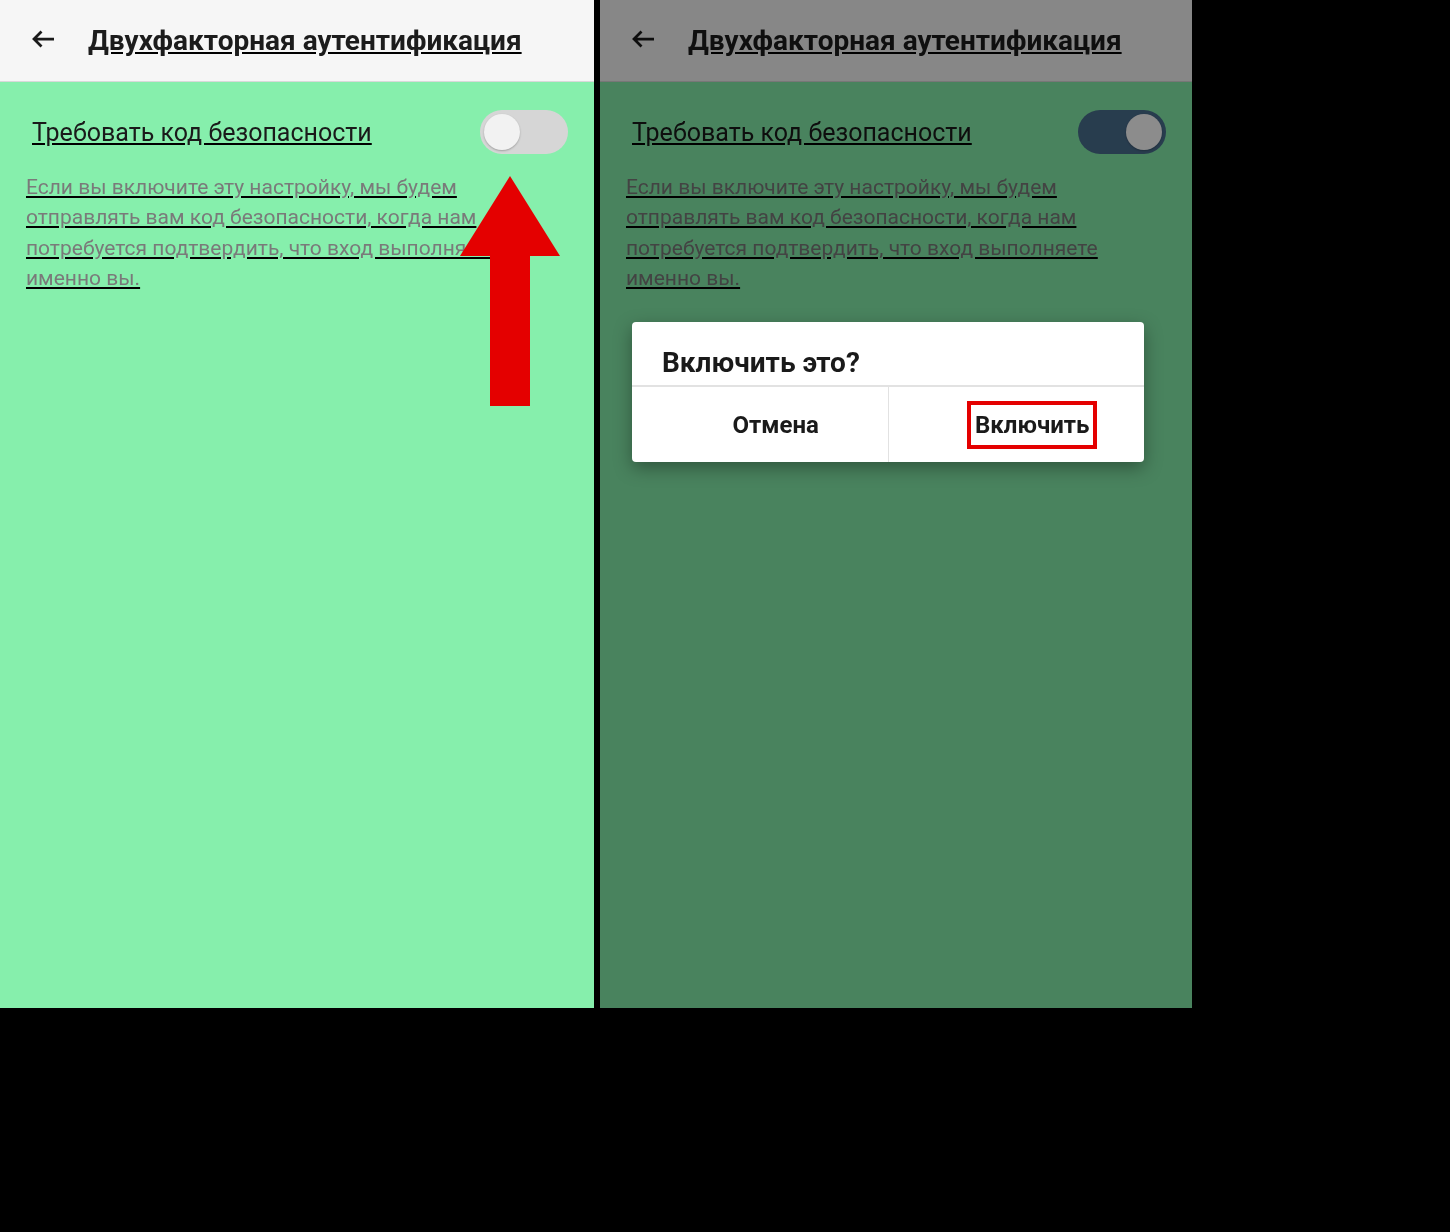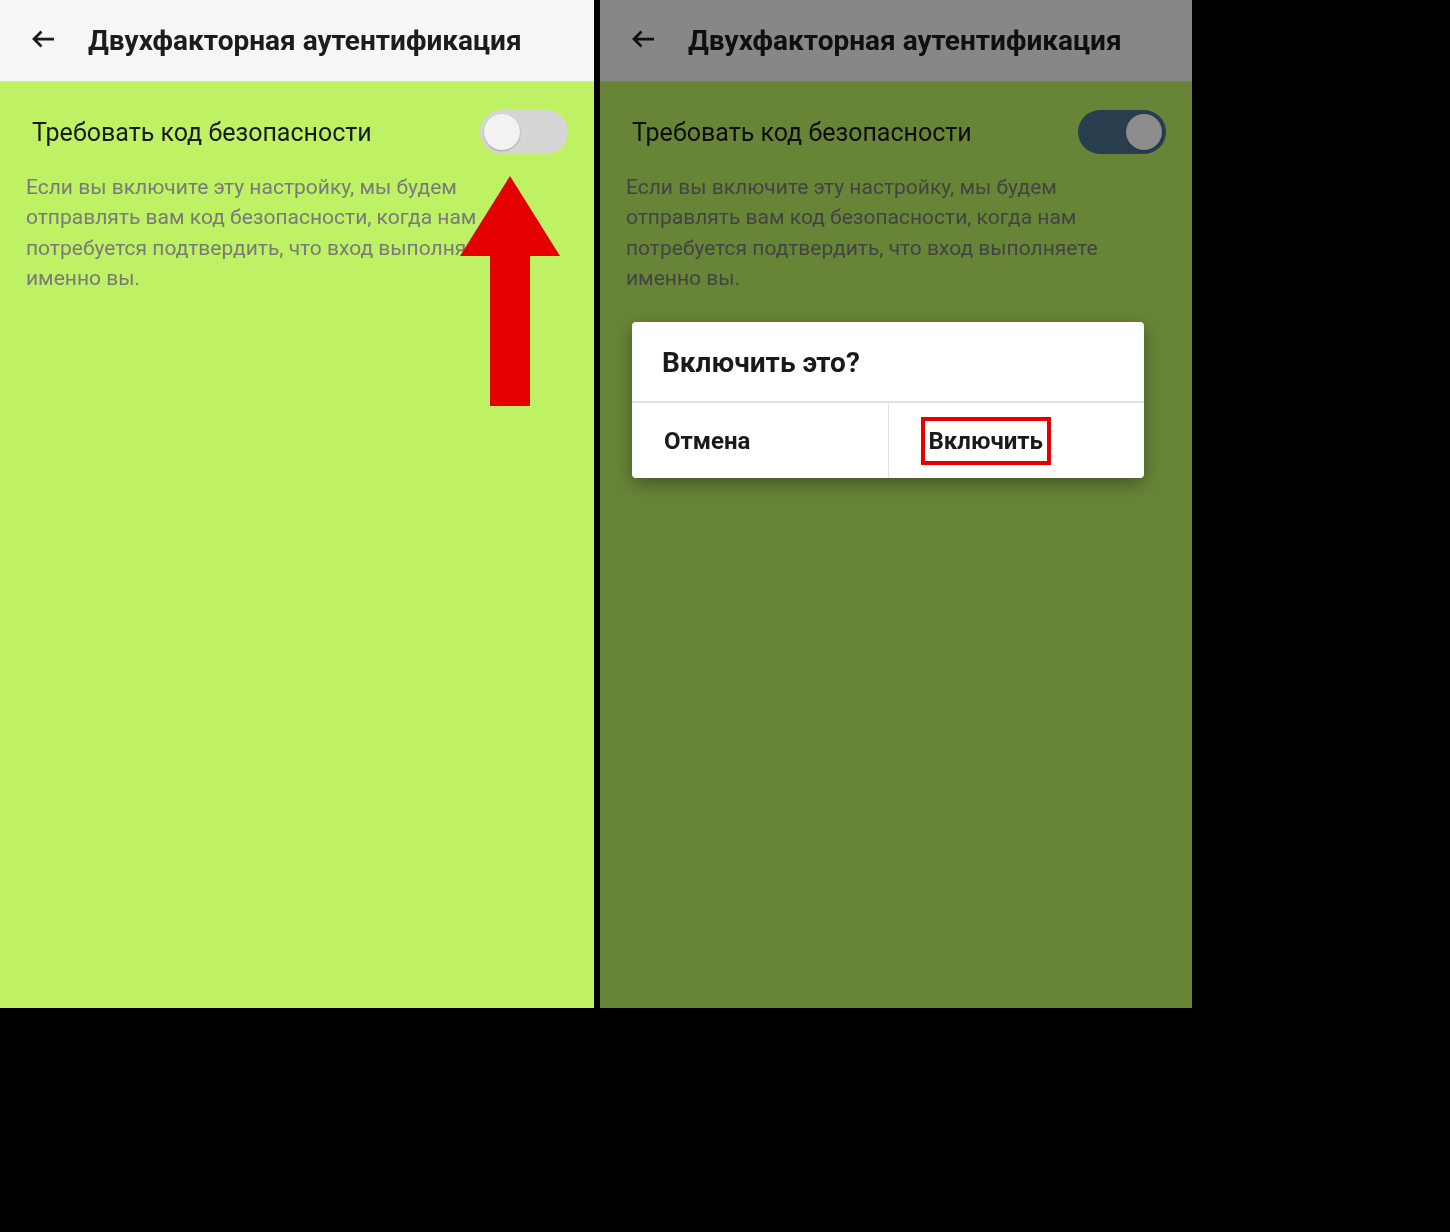--- a/index.html
+++ b/index.html
@@ -6,24 +6,25 @@
   body {
     width: 1450px;
     height: 1232px;
     display: flex;
     font-family: -apple-system, BlinkMacSystemFont, "Segoe UI", Roboto, Arial, sans-serif;
     background: #000;
   }
   .pane {
     width: 596px;
     height: 1008px;
-    background: #bef264;
+    background: #86efac;
     position: relative;
     overflow: hidden;
     flex-shrink: 0;
+    text-decoration: underline;
   }
   .pane-left { border-right: 2px solid #000; }
   .pane-right { border-left: 4px solid #000; }
 
   .header {
     height: 82px;
     background: #f6f6f6;
     border-bottom: 1px solid #d9d9d9;
     display: flex;
     align-items: center;
@@ -103,39 +104,40 @@
     right: 48px;
     top: 322px;
     background: #fff;
     border-radius: 4px;
     box-shadow: 0 6px 18px rgba(0,0,0,.35);
     overflow: hidden;
   }
   .dialog-title {
     font-size: 28px;
     font-weight: 700;
-    padding: 24px 30px 22px;
+    padding: 24px 30px 6px;
     border-bottom: 1px solid #e2e2e2;
     color: #1a1a1a;
   }
   .dialog-body {
     font-size: 22px;
     line-height: 1.55;
     padding: 22px 40px 26px;
     color: #1a1a1a;
   }
   .dialog-actions {
     display: flex;
     border-top: 1px solid #e2e2e2;
     height: 76px;
   }
   .dialog-actions .btn {
     flex: 1;
     display: flex;
     align-items: center;
+    justify-content: center;
     font-size: 24px;
     font-weight: 700;
     color: #1a1a1a;
     margin-left: 32px;
   }
   .dialog-actions .divider {
     width: 1px;
     background: #e2e2e2;
   }
   .highlight-box {

